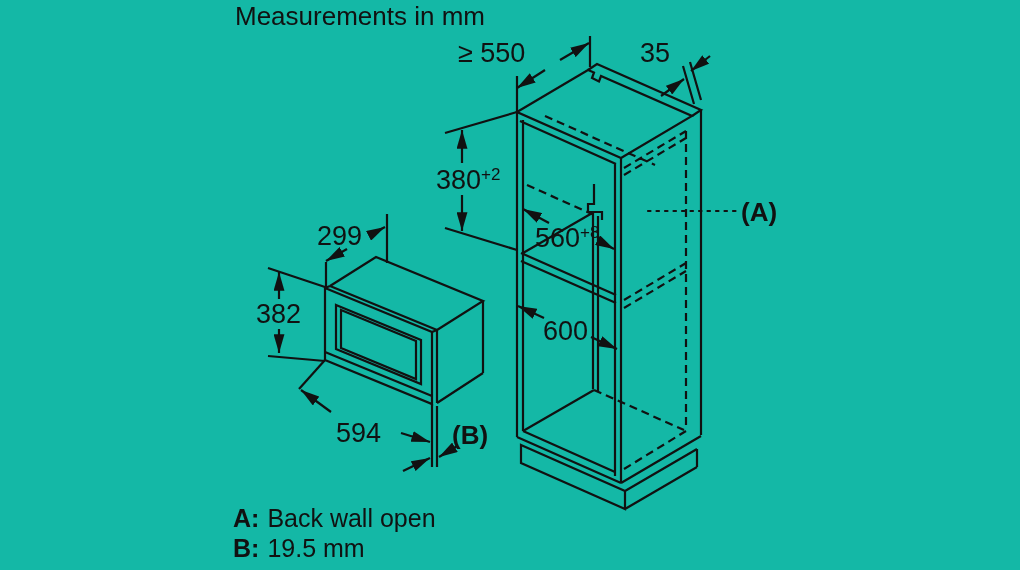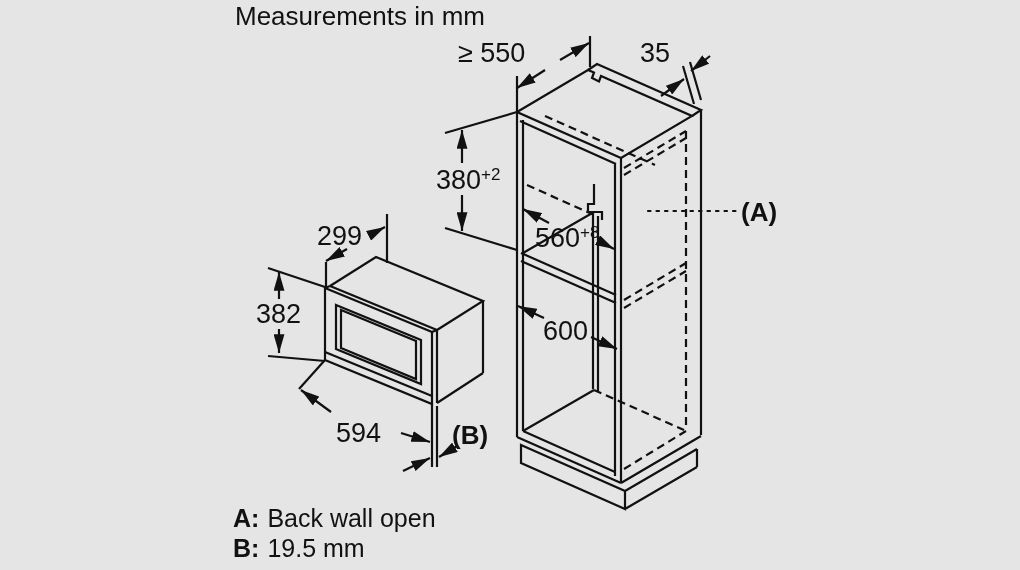--- a/index.html
+++ b/index.html
@@ -1,16 +1,16 @@
 <!DOCTYPE html>
 <html><head>
 <meta charset="utf-8">
 <style>
   html,body{margin:0;padding:0;background:#ffffff;}
-  .stage{position:relative;width:1020px;height:570px;background:#e5e5e5;overflow:hidden;
+  .stage{position:relative;width:1020px;height:570px;background:#14b8a6;overflow:hidden;
          font-family:"Liberation Sans", sans-serif;}
   svg{display:block;}
   .ln{fill:none;stroke:#111111;stroke-width:2.2;stroke-linejoin:miter;stroke-linecap:butt;}
   .dash{stroke-dasharray:8 5;}
   .dots{stroke-dasharray:2.5 6;stroke-linecap:round;}
   .lbl{fill:#111111;font-size:27px;font-family:"Liberation Sans", sans-serif;}
   .sup{font-size:17px;}
   .marker-lbl{fill:#111111;font-size:26px;font-weight:bold;font-family:"Liberation Sans", sans-serif;}
   .title-lbl{fill:#111111;font-size:26px;font-family:"Liberation Sans", sans-serif;}
   .legend-lbl{fill:#111111;font-size:25px;font-family:"Liberation Sans", sans-serif;}

